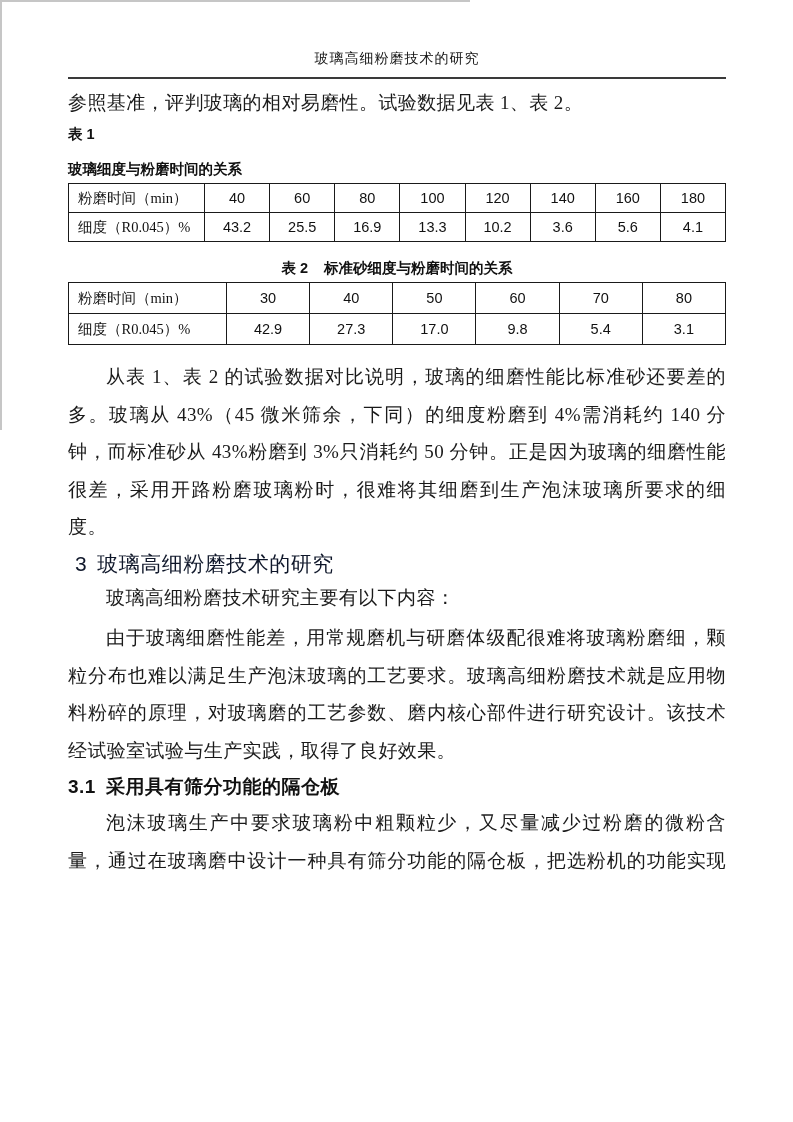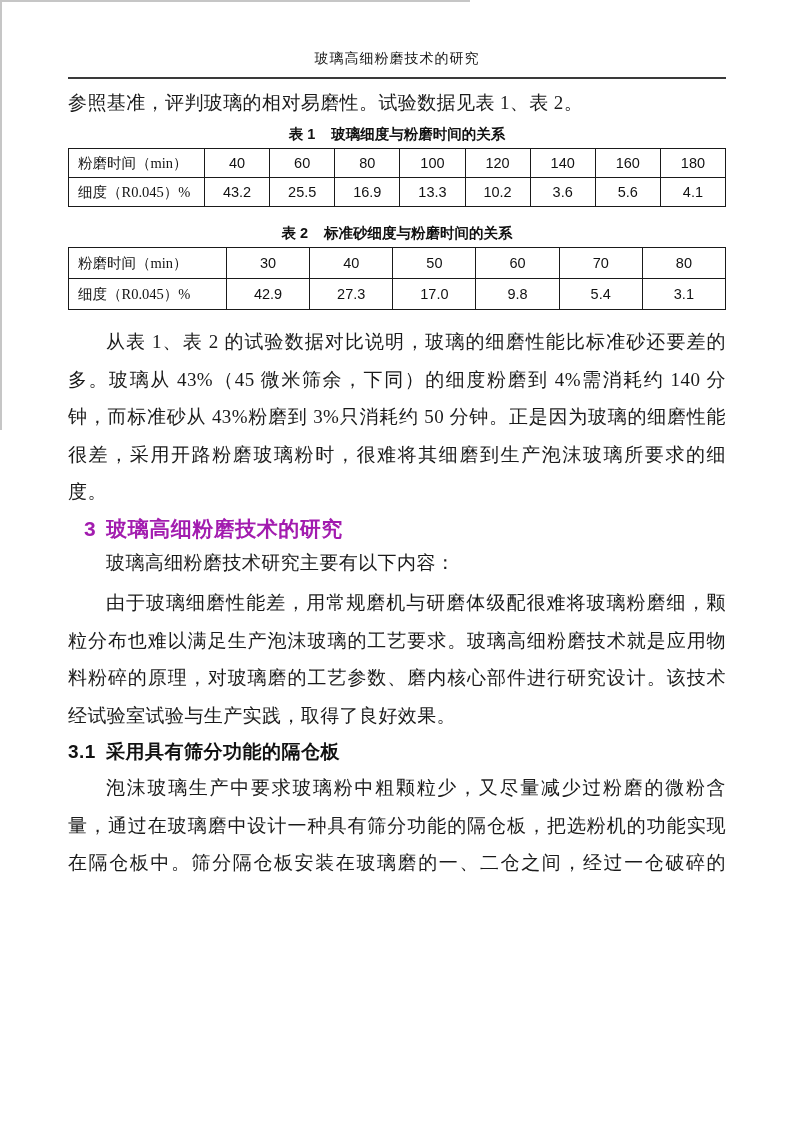--- a/index.html
+++ b/index.html
@@ -26,41 +26,41 @@
   p.indent { text-indent:2em; }
   p.p1 { margin-top:13px; }
   p.p2 { margin-top:3px; }
   p.p4 { margin-top:3px; }
 
   .table-caption {
     display:flex; justify-content:center; align-items:baseline; gap:16px;
     font-size:14.5px; font-weight:bold; color:#111;
     font-family:"Liberation Sans", sans-serif;
   }
-  .cap1 { margin-top:5px; }
+  .cap1 { margin-top:5px;flex-direction:column; }
   .cap2 { margin-top:17px; }
 
   table.data-table {
     width:658px; border-collapse:collapse; table-layout:fixed;
     margin-top:4px; font-size:14.5px; color:#111;
   }
   table.data-table td {
     border:1.5px solid #1a1a1a; text-align:center; height:28px; padding:0 2px;
     font-family:"Liberation Sans", sans-serif;
   }
   table.data-table td.rowlabel {
     text-align:left; padding-left:9px;
     font-family:"Liberation Serif", serif;
   }
   table.t1 td.rowlabel { width:124px; }
   table.t2 td { height:30px; }
   table.t2 td.rowlabel { width:146px; }
 
   h2.sec {
-    margin:3px 0 0 16px; font-size:21px; font-weight:bold; color:#a21caf;
+    margin:3px 0 0 7px; font-size:21px; font-weight:normal; color:#0f172a;
     font-family:"Liberation Sans", sans-serif; letter-spacing:0.5px; line-height:30px;
   }
   h3.subsec {
     margin:4px 0 0 0; font-size:19px; font-weight:bold; color:#111;
     font-family:"Liberation Sans", sans-serif; letter-spacing:0.5px; line-height:28px;
   }
   .sec-num { font-family:"Liberation Sans", sans-serif; margin-right:10px; }
 
   .doc-footer {
     position:absolute; left:68px; top:1036px; width:658px;

